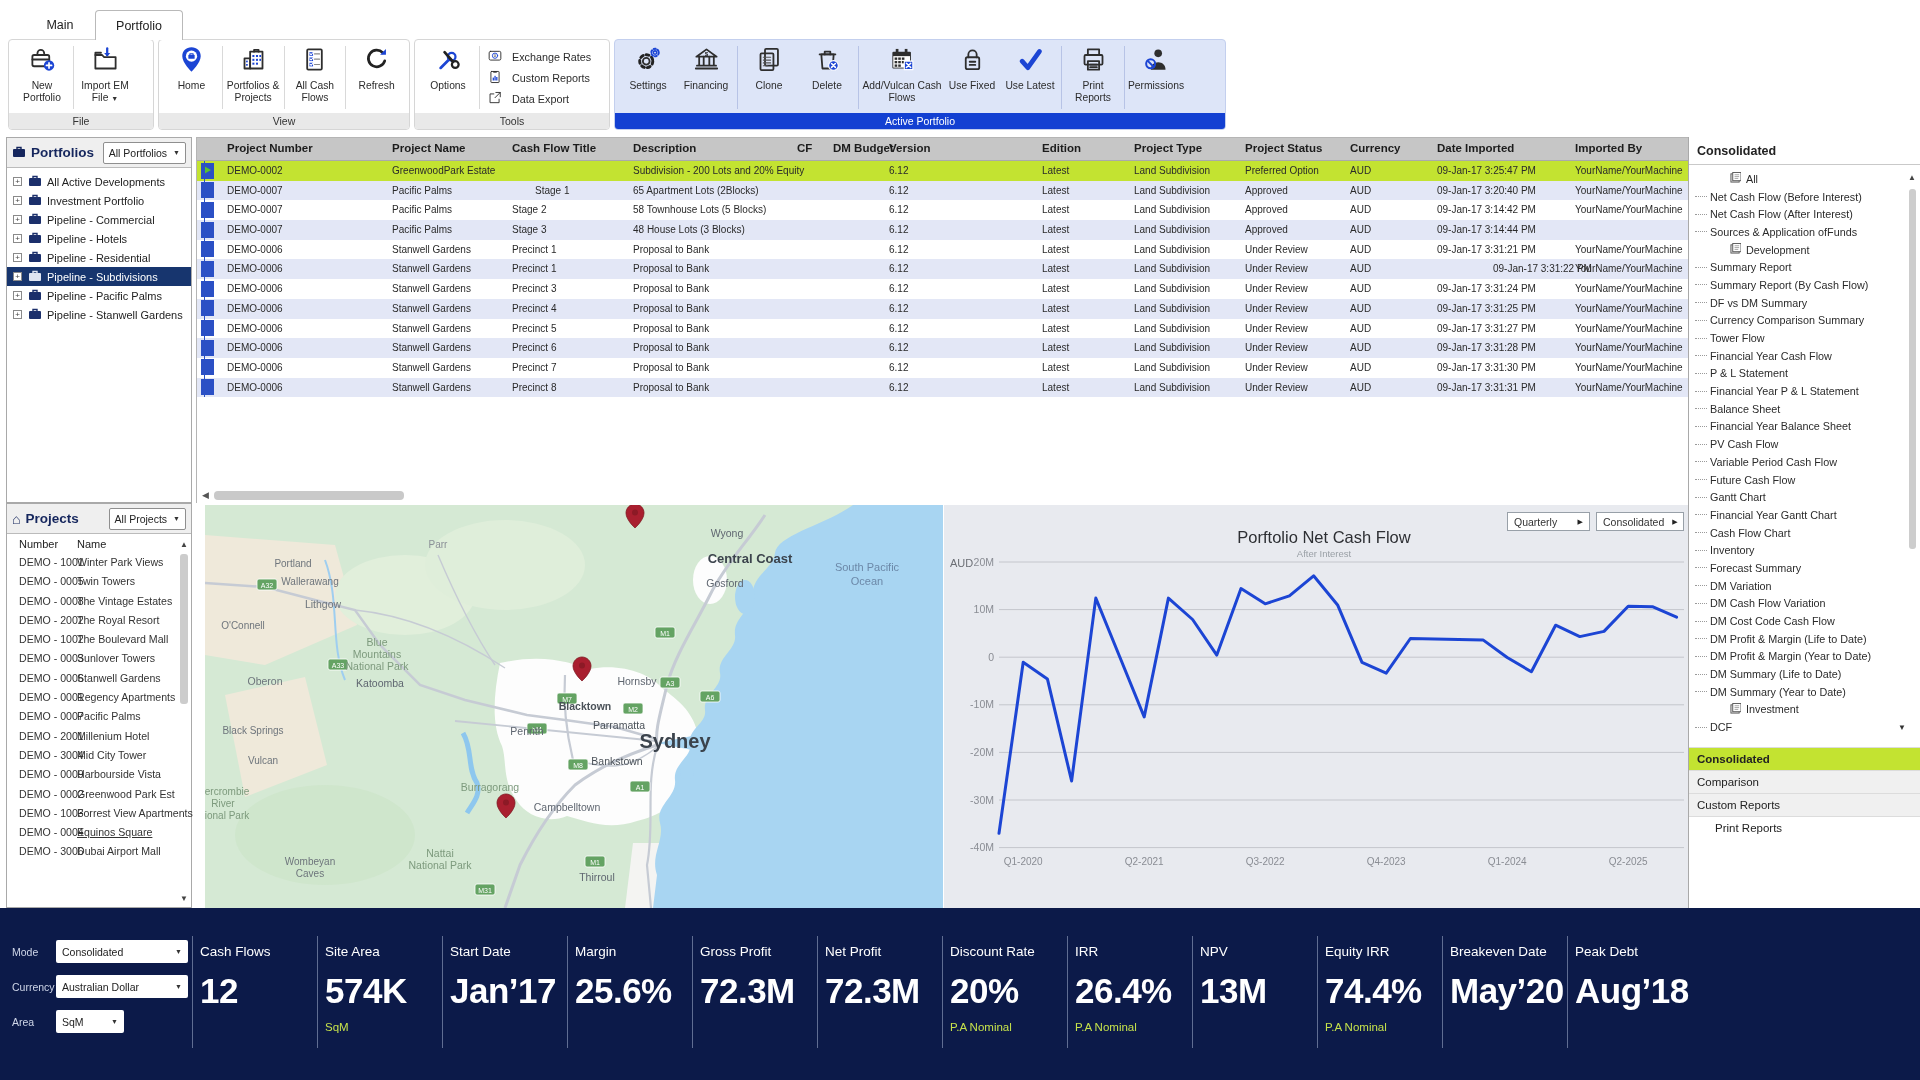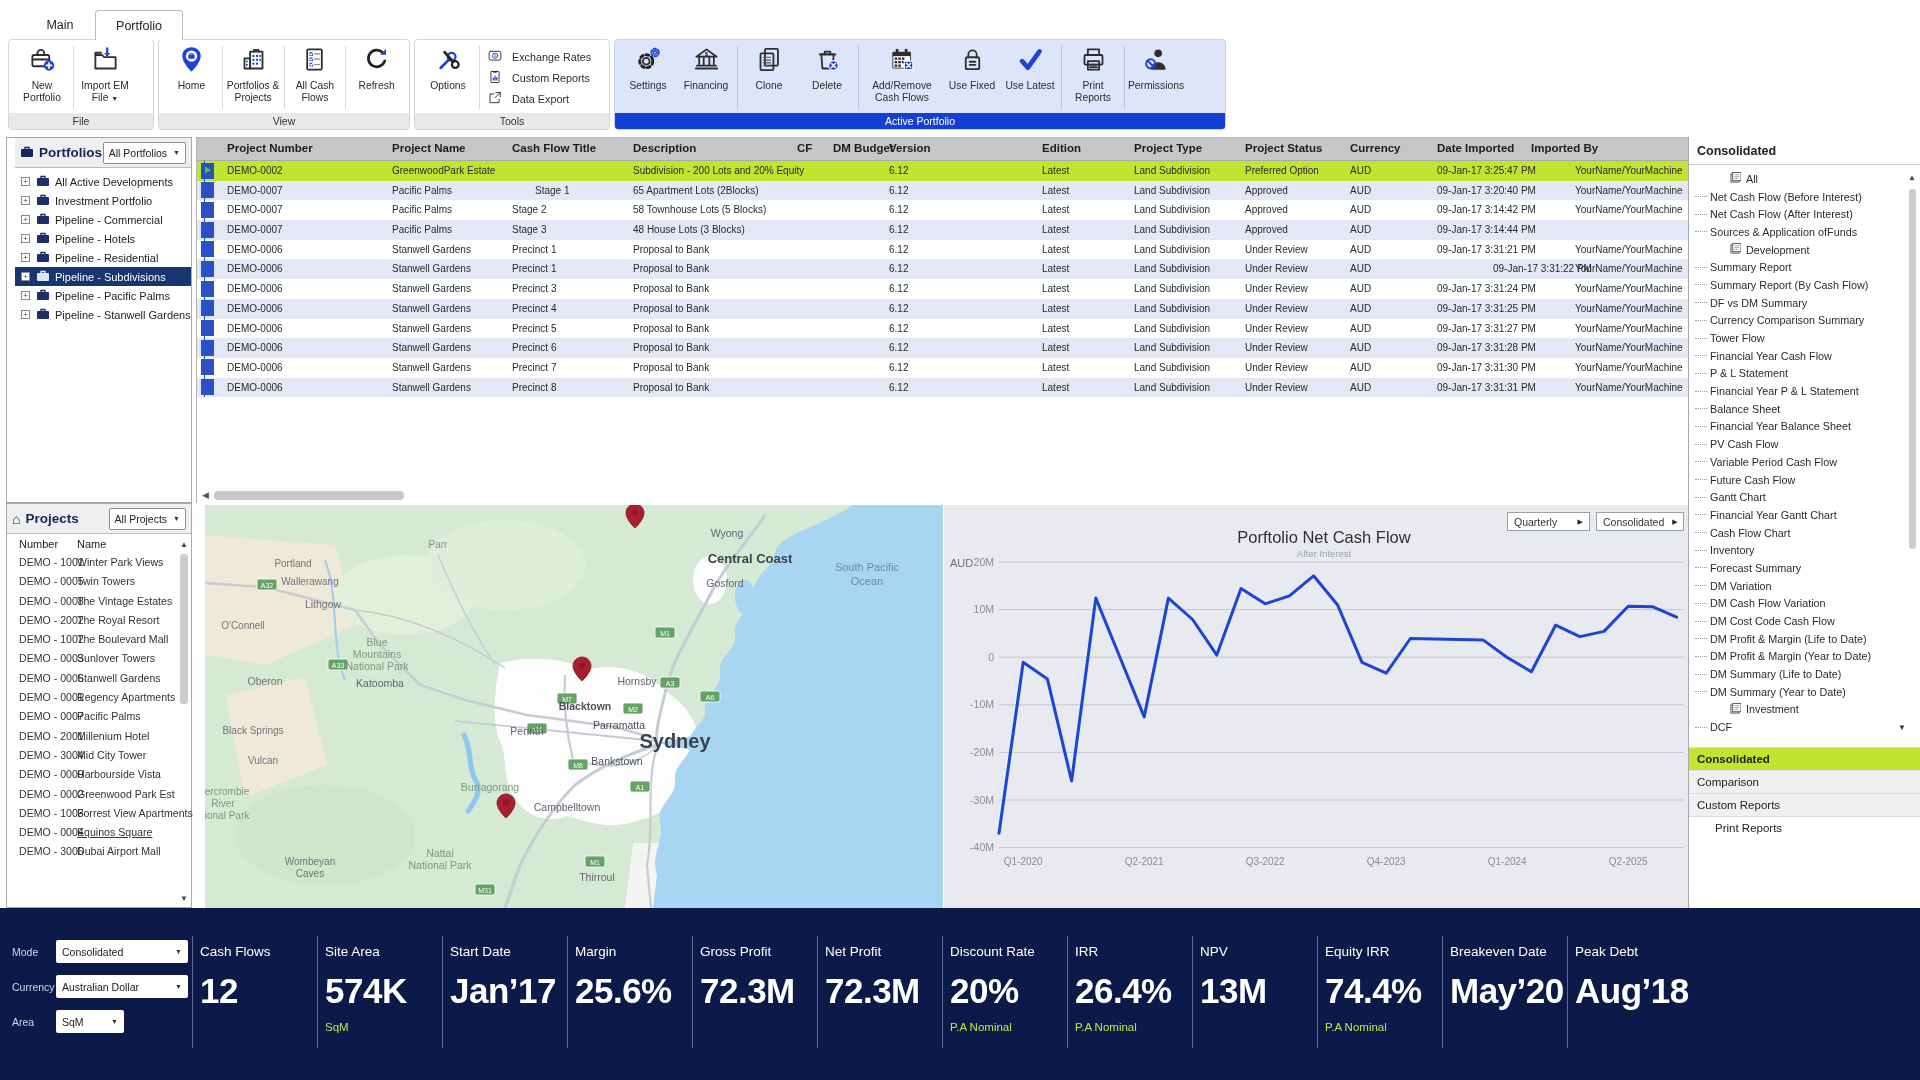--- a/index.html
+++ b/index.html
@@ -309,21 +309,21 @@
                   <rect x="8.2" y="13.3" width="2.3" height="2.1"></rect>
                   <rect x="11.4" y="13.3" width="2.3" height="2.1"></rect>
                   <rect x="5" y="16.4" width="2.3" height="2.1"></rect>
                   <rect x="8.2" y="16.4" width="2.3" height="2.1"></rect>
                 </g>
                 <rect x="6" y="2.6" width="2.4" height="3" fill="#2e2e2e"></rect>
                 <rect x="14" y="2.6" width="2.4" height="3" fill="#2e2e2e"></rect>
                 <rect x="13.6" y="13.4" width="7.6" height="7.6" fill="#1c45d4" stroke="#fff"></rect>
                 <path d="M15.5 15.3l3.8 3.8M19.3 15.3l-3.8 3.8" stroke="#fff" stroke-width="1.4"></path>
               </svg></span>
-            <div class="blabel">Add/Remove Cash Flows</div>
+            <div class="blabel">Add/Vulcan Cash Flows</div>
           </div>
           <div class="rbtn">
             <span><svg viewBox="0 0 24 24" width="27" height="27" fill="none" stroke-linecap="round" stroke-linejoin="round">
                 <rect x="6" y="10" width="12" height="10.5" rx="1.5" fill="none" stroke="#2e2e2e" stroke-width="1.6"></rect>
                 <path d="M8.3 10V7.6a3.7 3.7 0 0 1 7.4 0V10" fill="none" stroke="#2e2e2e" stroke-width="1.6"></path>
                 <path d="M9.5 14h5M9.5 16.8h5" fill="none" stroke="#2e2e2e" stroke-width="1.6"></path>
               </svg></span>
             <div class="blabel">Use Fixed</div>
           </div>
           <div class="rbtn">
@@ -350,21 +350,21 @@
                 <circle cx="6.8" cy="15.8" r="4" fill="none" stroke="#1c45d4" stroke-width="1.8"></circle>
                 <path d="M4 13l5.6 5.6" stroke="#1c45d4" stroke-width="1.8"></path>
               </svg></span>
             <div class="blabel">Permissions</div>
           </div>
         </div>
         <div class="glabel">Active Portfolio</div>
       </div>
     </div>
 
-  <div class="panel" id="portfolios-panel" style="left:6px;top:137px;width:186px;height:366px;padding-left:8px;">
+  <div class="panel" id="portfolios-panel" style="left:6px;top:137px;width:186px;height:366px;">
     <div class="panel-head">
       <span id="pf-icon"><svg viewBox="0 0 14 13" width="14" height="13">
             <rect x="1" y="4" width="12" height="8" rx="1" fill="#15265d"></rect>
             <path d="M5 4V2.5h4V4" stroke="#15265d" stroke-width="1.4" fill="none"></path>
           </svg></span>
       <span class="panel-title">Portfolios</span>
       <span class="filter-box">
         <span>All Portfolios</span>
         <span class="caret">▼</span>
       </span>
@@ -530,21 +530,21 @@
         <span style="left: 315px;">Cash Flow Title</span>
         <span style="left: 436px;">Description</span>
         <span style="left: 600px;">CF</span>
         <span style="left: 636px;">DM Budget</span>
         <span style="left: 692px;">Version</span>
         <span style="left: 845px;">Edition</span>
         <span style="left: 937px;">Project Type</span>
         <span style="left: 1048px;">Project Status</span>
         <span style="left: 1153px;">Currency</span>
         <span style="left: 1240px;">Date Imported</span>
-        <span style="left: 1318px; padding-left: 16px;">Imported By</span>
+        <span style="left: 1378px;">Imported By</span>
       </div>
     <div id="cf-body" style="position:relative;">
         <div class="cf-row hl">
           <div class="row-handle">
             <div class="play"></div>
           </div>
           <span style="left: 30px;">DEMO-0002</span>
           <span style="left: 195px;">GreenwoodPark Estate</span>
           <span style="left: 315px;"></span>
           <span style="left: 436px;">Subdivision - 200 Lots and 20% Equity</span>

